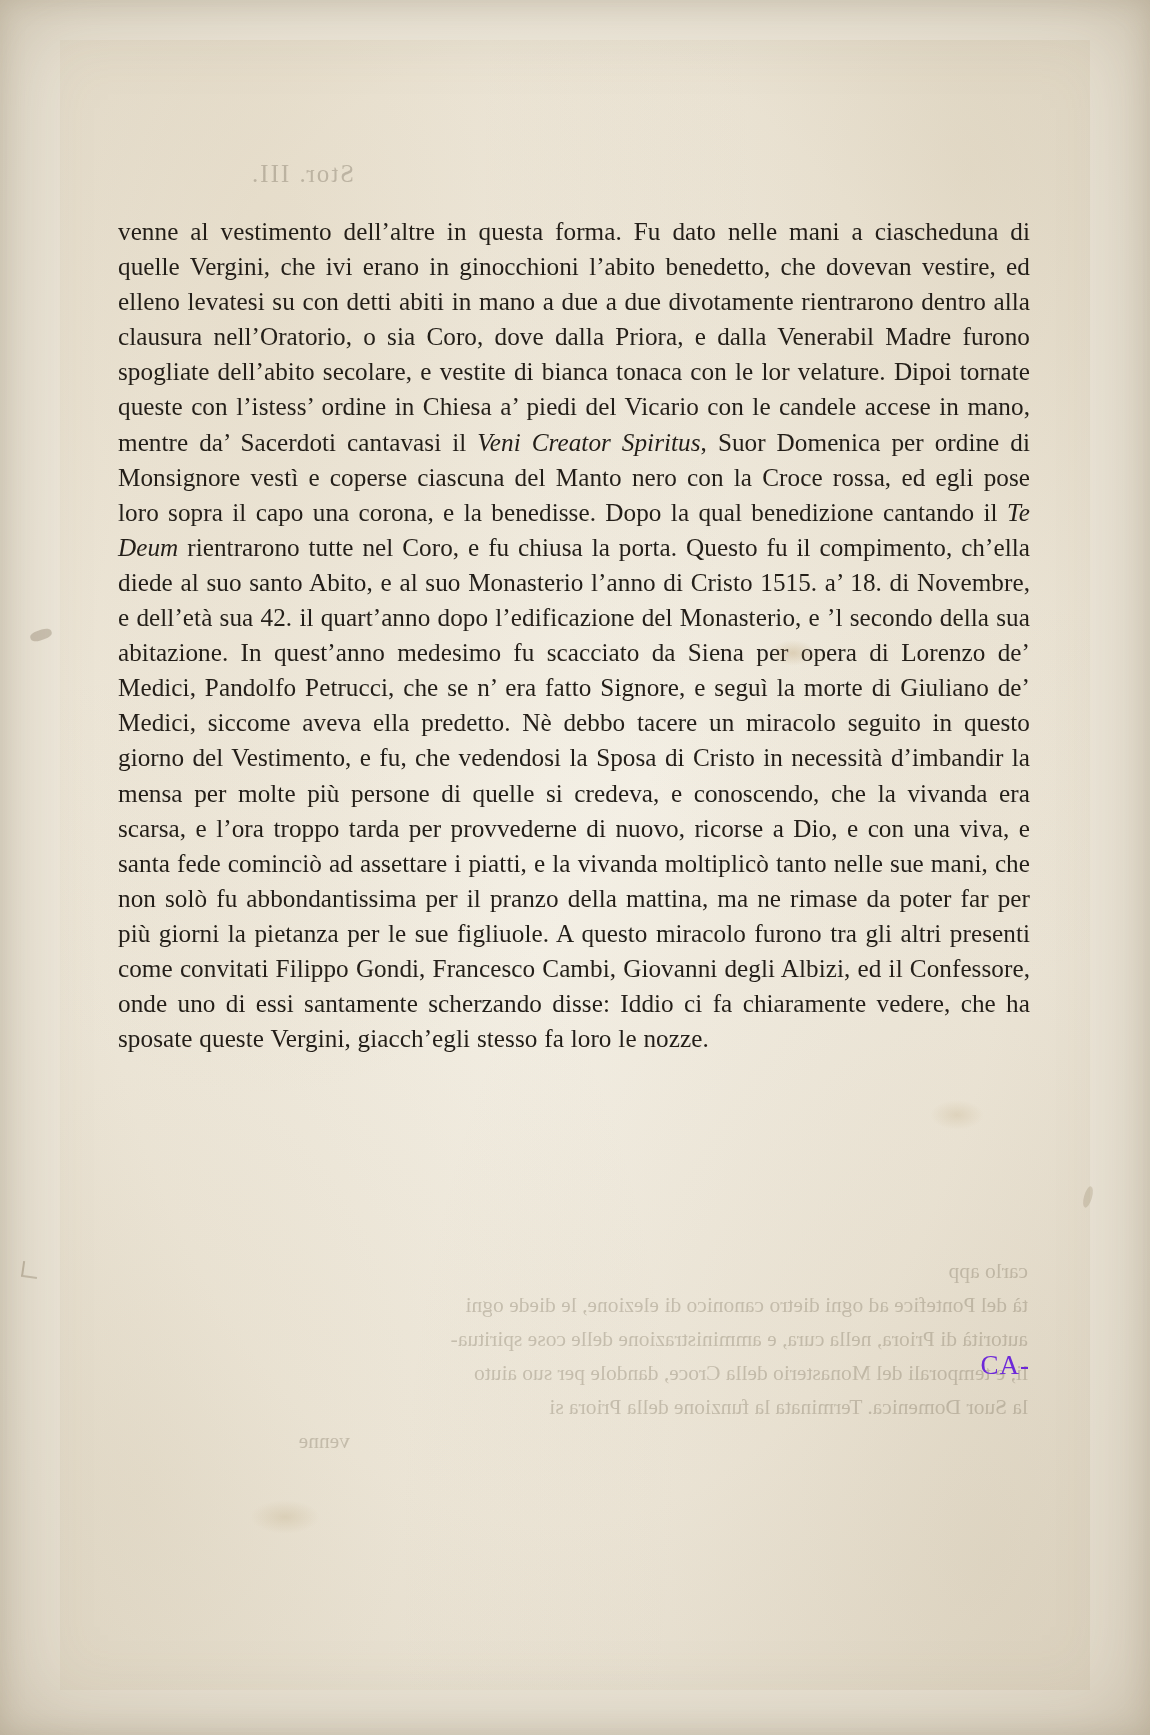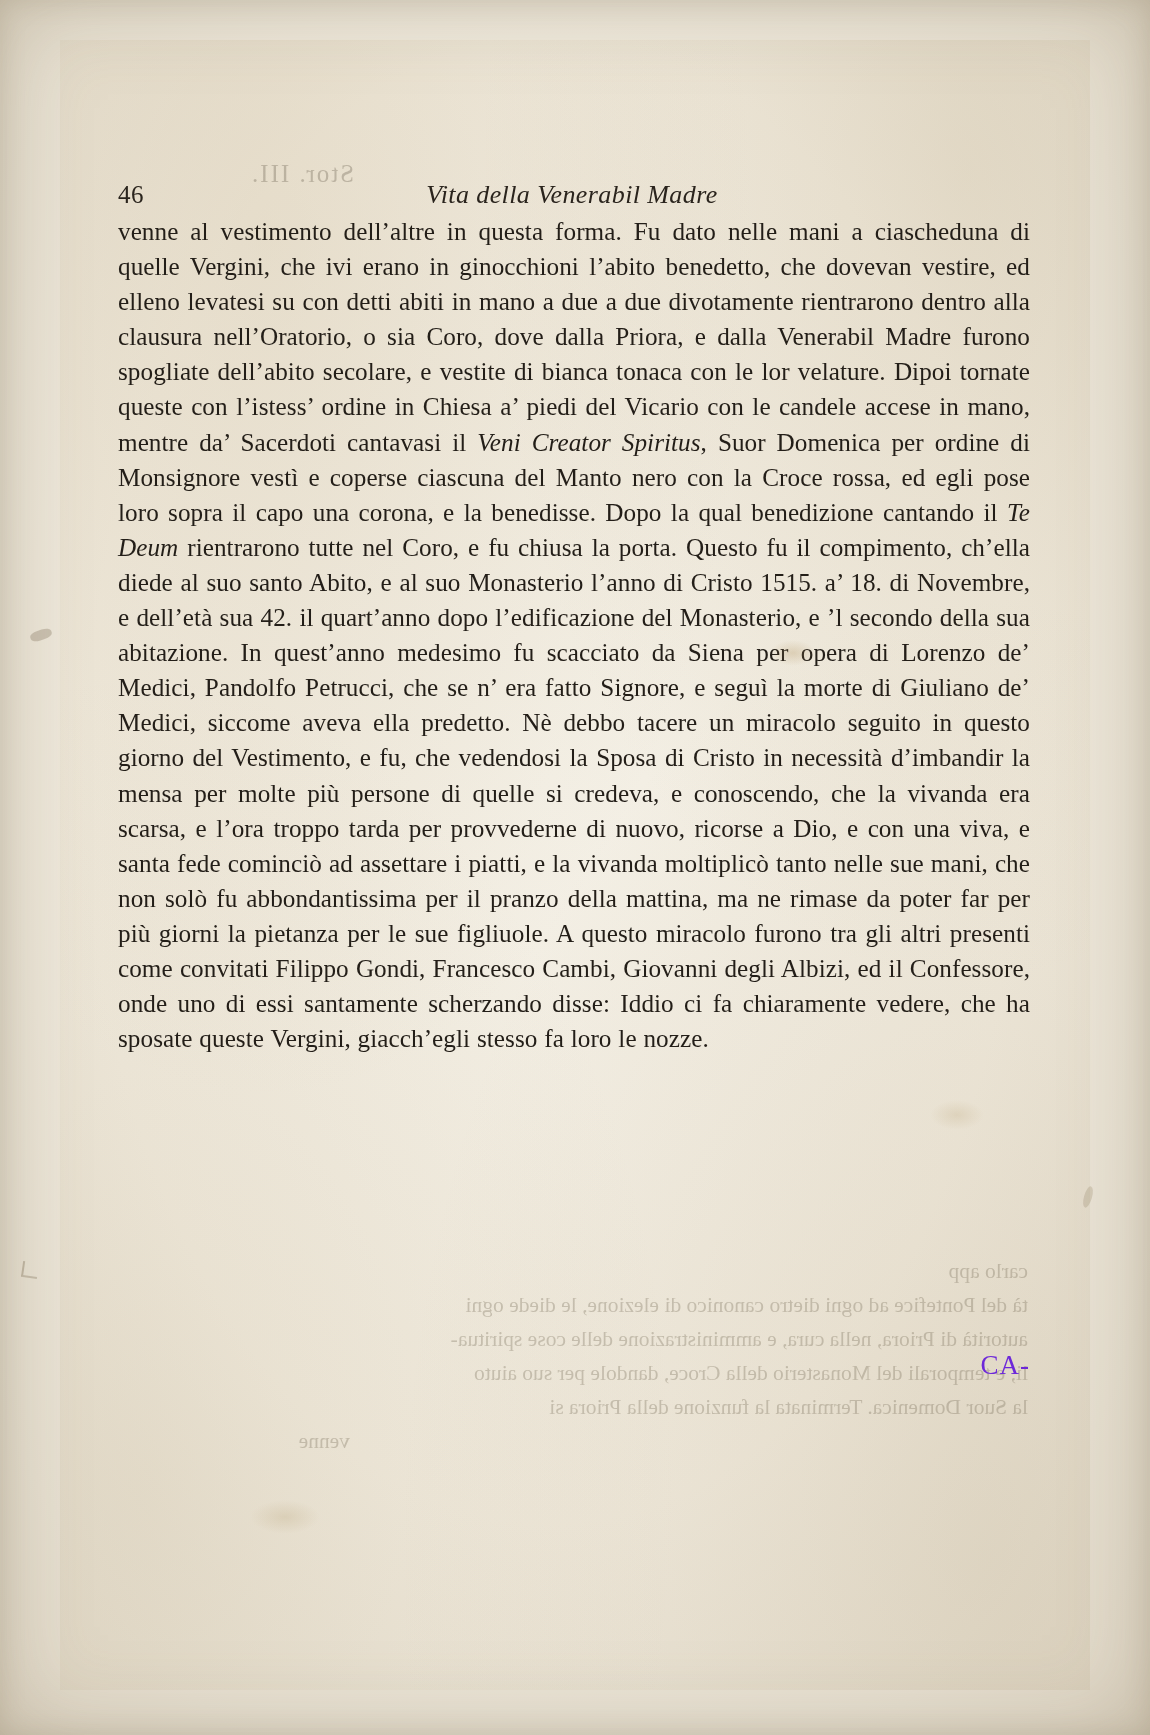--- a/index.html
+++ b/index.html
@@ -157,24 +157,20 @@
 
   <div class="bleed-block" style="top:1254px; text-align:left;">carlo app</div>
   <div class="bleed-block" style="top:1288px;">tà del Pontefice ad ogni dietro canonico di elezione, le diede ogni</div>
   <div class="bleed-block" style="top:1322px;">autorità di Priora, nella cura, e amministrazione delle cose spiritua-</div>
   <div class="bleed-block" style="top:1356px;">li, e temporali del Monasterio della Croce, dandole per suo aiuto</div>
   <div class="bleed-block" style="top:1390px;">la    Suor Domenica. Terminata la funzione della Priora si</div>
   <div class="bleed-block" style="top:1424px; left:150px; width:200px; text-align:left;">venne</div>
 
   <div class="content">
 
-    <div class="header-row">
-      <span class="folio">46</span>
-      <span class="running-title">Vita della Venerabil Madre</span>
-    </div>
 
     <div class="body-text">
       <p><span>venne al vestimento dell’altre in questa forma. Fu dato nelle mani a ciascheduna di quelle Vergini, che ivi erano in ginocchioni l’abito benedetto, che dovevan vestire, ed elleno levatesi su con detti abiti in mano a due a due divotamente rientrarono dentro alla clausura nell’Oratorio, o sia Coro, dove dalla Priora, e dalla Venerabil Madre furono spogliate dell’abito secolare, e vestite di bianca tonaca con le lor velature. Dipoi tornate queste con l’istess’ ordine in Chiesa a’ piedi del Vicario con le candele accese in mano, mentre da’ Sacerdoti cantavasi il </span><i>Veni Creator Spiritus</i><span>, Suor Domenica per ordine di Monsignore vestì e coperse ciascuna del Manto nero con la Croce rossa, ed egli pose loro sopra il capo una corona, e la benedisse. Dopo la qual benedizione cantando il </span><i>Te Deum</i><span> rientrarono tutte nel Coro, e fu chiusa la porta. Questo fu il compimento, ch’ella diede al suo santo Abito, e al suo Monasterio l’anno di Cristo 1515. a’ 18. di Novembre, e dell’età sua 42. il quart’anno dopo l’edificazione del Monasterio, e ’l secondo della sua abitazione. In quest’anno medesimo fu scacciato da Siena per opera di Lorenzo de’ Medici, Pandolfo Petrucci, che se n’ era fatto Signore, e seguì la morte di Giuliano de’ Medici, siccome aveva ella predetto. Nè debbo tacere un miracolo seguito in questo giorno del Vestimento, e fu, che vedendosi la Sposa di Cristo in necessità d’imbandir la mensa per molte più persone di quelle si credeva, e conoscendo, che la vivanda era scarsa, e l’ora troppo tarda per provvederne di nuovo, ricorse a Dio, e con una viva, e santa fede cominciò ad assettare i piatti, e la vivanda moltiplicò tanto nelle sue mani, che non solò fu abbondantissima per il pranzo della mattina, ma ne rimase da poter far per più giorni la pietanza per le sue figliuole. A questo miracolo furono tra gli altri presenti come convitati Filippo Gondi, Francesco Cambi, Giovanni degli Albizi, ed il Confessore, onde uno di essi santamente scherzando disse: Iddio ci fa chiaramente vedere, che ha sposate queste Vergini, giacch’egli stesso fa loro le nozze.</span></p>
     </div>
 
     <div class="catchword">CA-</div>
   </div>
 
   <div class="smudge foxing-1"></div>
   <div class="smudge foxing-2"></div>

